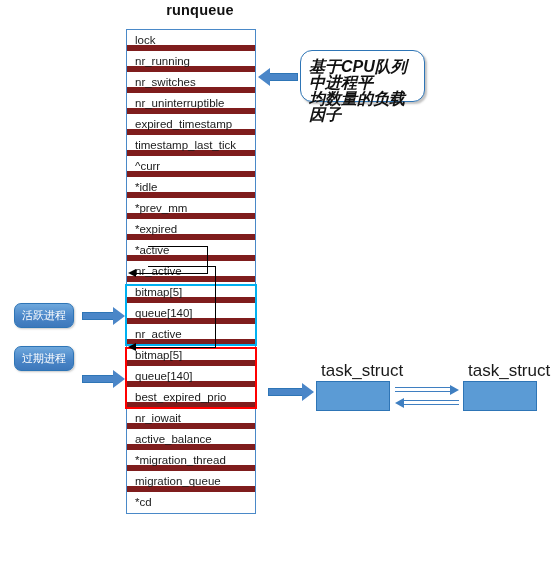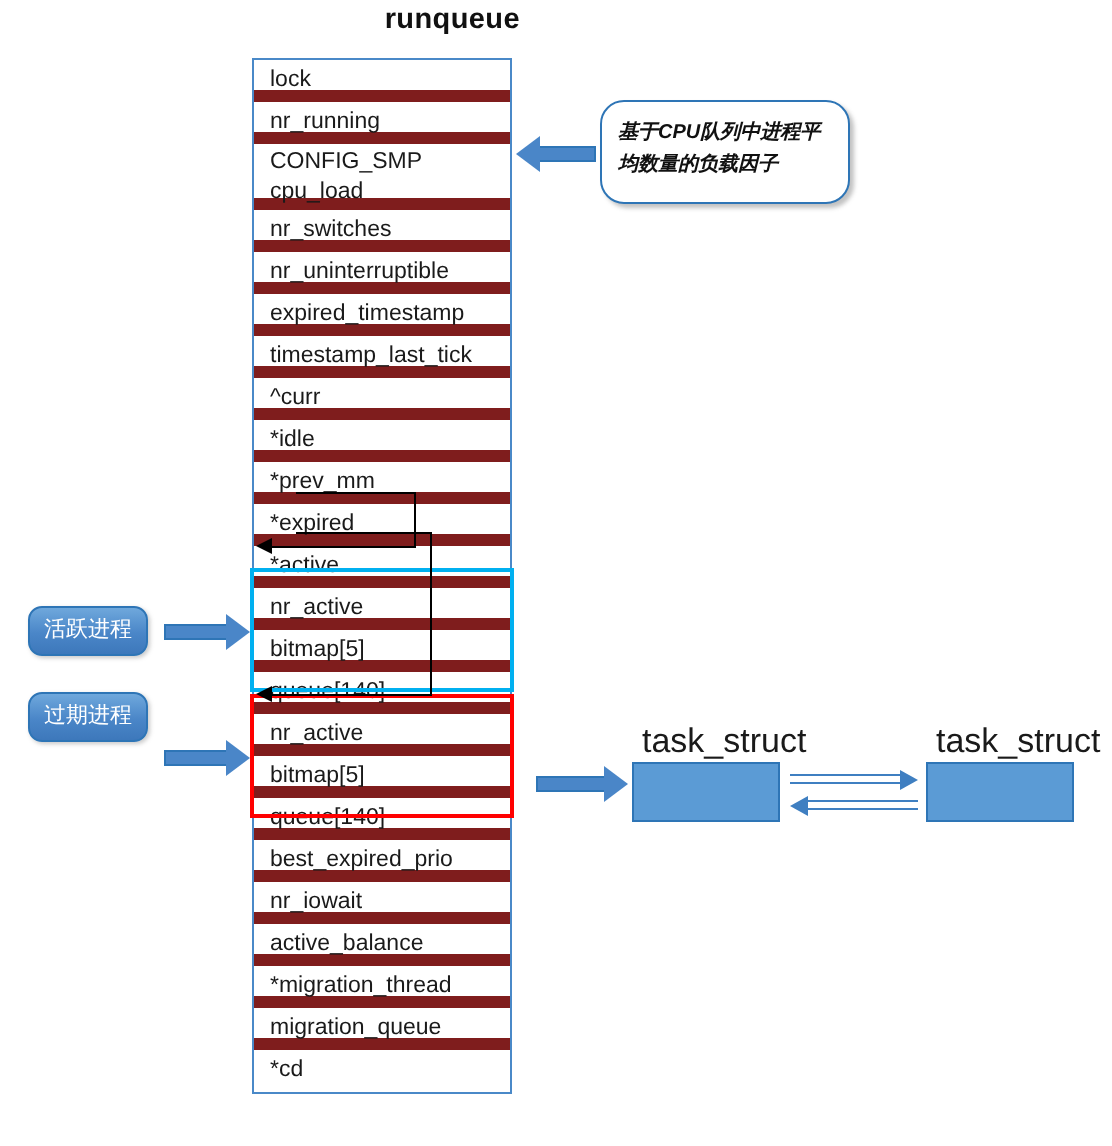--- a/index.html
+++ b/index.html
@@ -10,21 +10,21 @@
     position:relative;
     overflow:hidden;
     color:#000;
   }
   #stage{position:absolute;left:0;top:0;width:556px;height:573px;}
 
   
   .title{
     position:absolute;
     left:140px;top:2px;width:120px;
-    text-align:right;
+    text-align:center;
     font-size:14.5px;font-weight:bold;
     letter-spacing:.2px;
     color:#111;
   }
 
   
   .rq-table{
     position:absolute;
     left:126px;top:29px;
     width:130px;
@@ -76,21 +76,21 @@
     width:125px;height:52px;
     box-sizing:border-box;
     border:1.6px solid #2e75b6;
     border-radius:12px;
     background:#ffffff;
     box-shadow:2px 2px 2px rgba(120,120,120,.45);
   }
   .callout-text{
     position:absolute;
     left:8px;top:8px;right:6px;
-    font-size:10px;
+    font-size:16px;
     font-weight:bold;
     font-style:italic;
     line-height:16px;
     color:#111;
   }
 
   
   .tag{
     position:absolute;
     width:60px;height:25px;
@@ -206,24 +206,20 @@
 </head>
 <body>
 
 <div id="stage">
 
   <div class="title">runqueue</div>
 
   <div class="rq-table">
     <div class="rq-row"><span>lock</span></div>
     <div class="rq-row"><span>nr_running</span></div>
-    <div class="rq-row tall">
-      <span>CONFIG_SMP</span>
-      <span class="l2">cpu_load</span>
-    </div>
     <div class="rq-row"><span>nr_switches</span></div>
     <div class="rq-row"><span>nr_uninterruptible</span></div>
     <div class="rq-row"><span>expired_timestamp</span></div>
     <div class="rq-row"><span>timestamp_last_tick</span></div>
     <div class="rq-row"><span>^curr</span></div>
     <div class="rq-row"><span>*idle</span></div>
     <div class="rq-row"><span>*prev_mm</span></div>
     <div class="rq-row"><span>*expired</span></div>
     <div class="rq-row"><span>*active</span></div>
     <div class="rq-row"><span>nr_active</span></div>

